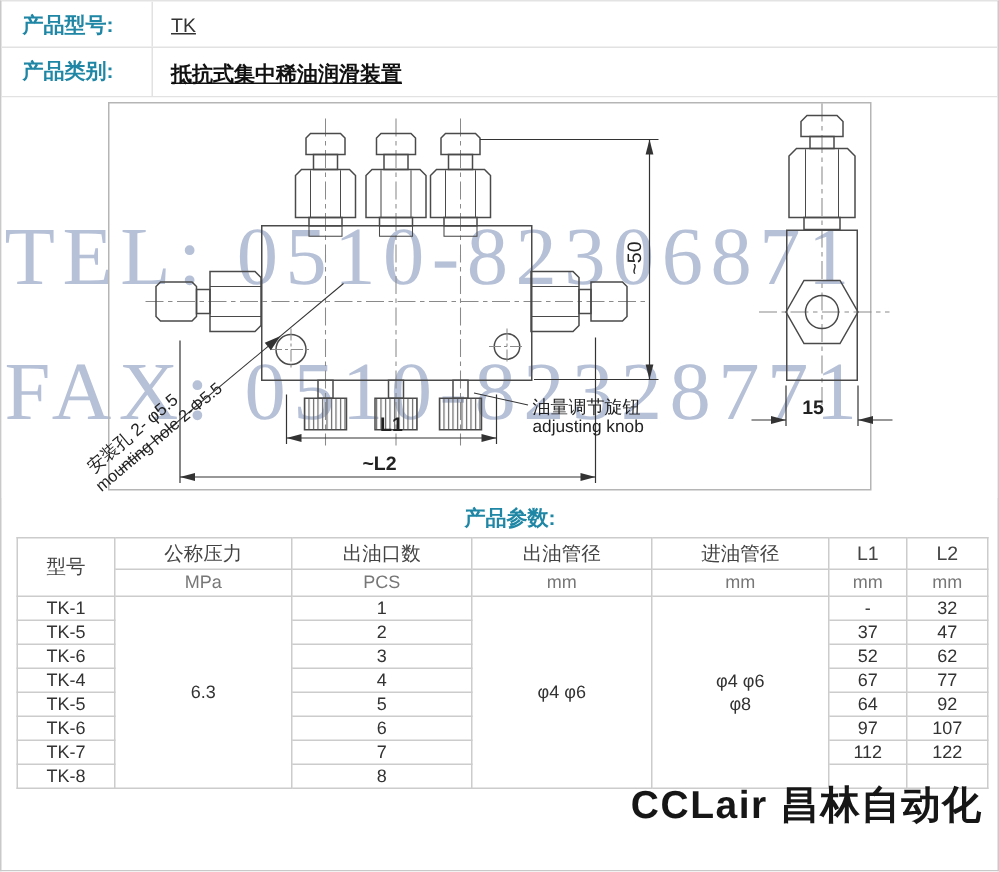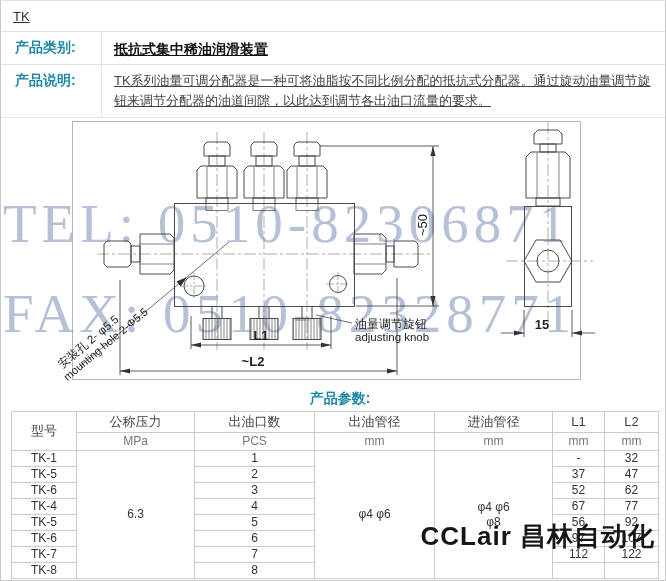--- a/index.html
+++ b/index.html
@@ -59,29 +59,26 @@
     font-size:26px;font-weight:bold;color:#161616;
     letter-spacing:1px;white-space:nowrap;
   }
 </style>
 </head>
 <body>
 
 <div class="page">
 
   <div class="info-row row-model">
+    <div class="info-label">产品型号:</div>
     <div class="info-value">TK</div>
   </div>
   <div class="info-row row-category">
     <div class="info-label">产品类别:</div>
     <div class="info-value value-bold">抵抗式集中稀油润滑装置</div>
-  </div>
-  <div class="info-row row-desc">
-    <div class="info-label">产品说明:</div>
-    <div class="info-value value-desc">TK系列油量可调分配器是一种可将油脂按不同比例分配的抵抗式分配器。通过旋动油量调节旋钮来调节分配器的油道间隙，以此达到调节各出油口流量的要求。</div>
   </div>
 
   <div class="drawing">
     <div class="wm wm1">TEL: 0510-82306871</div>
     <div class="wm wm2">FAX: 0510-82328771</div>
 
     <svg width="650" height="267" viewBox="0 0 650 267">
       <defs>
         <pattern id="knurl" width="3" height="4" patternUnits="userSpaceOnUse">
           <path d="M1 0 V4" stroke="#666" stroke-width="0.8"></path>
@@ -275,21 +272,21 @@
         </tr>
         <tr>
           <td>TK-4</td>
           <td>4</td>
           <td>67</td>
           <td>77</td>
         </tr>
         <tr>
           <td>TK-5</td>
           <td>5</td>
-          <td>56</td>
+          <td>64</td>
           <td>92</td>
         </tr>
         <tr>
           <td>TK-6</td>
           <td>6</td>
           <td>97</td>
           <td>107</td>
         </tr>
         <tr>
           <td>TK-7</td>

